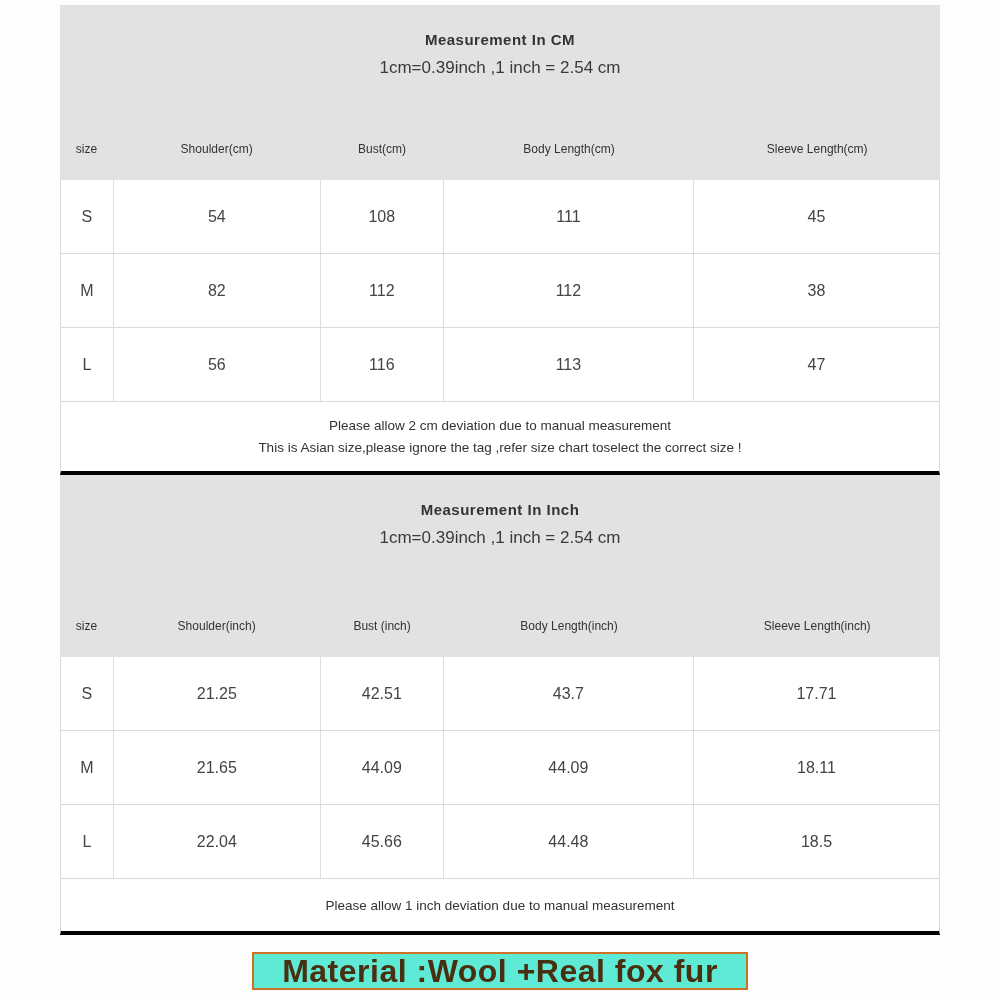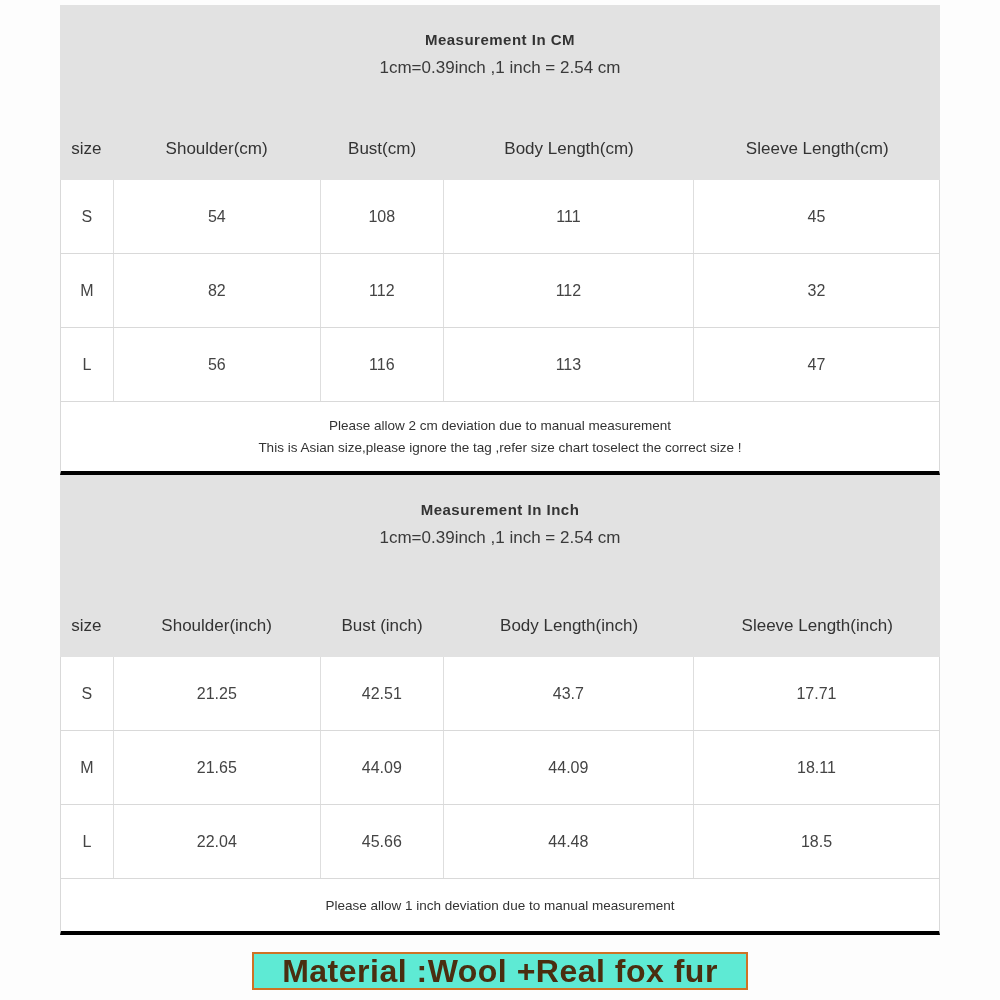--- a/index.html
+++ b/index.html
@@ -46,21 +46,21 @@
     grid-template-columns: 6% 23.6% 14% 28.5% 27.9%;
   }
 
   .head-row {
     margin-top: auto;
     height: 62px;
     align-items: center;
   }
   .hcell {
     text-align: center;
-    font-size: 17px;
+    font-size: 12px;
     color: #333333;
   }
 
   
   .tbody {
     border-left: 1px solid #d9d9d9;
     border-right: 1px solid #d9d9d9;
     background: #ffffff;
   }
   .trow {
@@ -140,21 +140,21 @@
         <div class="tcell">54</div>
         <div class="tcell">108</div>
         <div class="tcell">111</div>
         <div class="tcell">45</div>
       </div>
       <div class="grid-row trow">
         <div class="tcell">M</div>
         <div class="tcell">82</div>
         <div class="tcell">112</div>
         <div class="tcell">112</div>
-        <div class="tcell">32</div>
+        <div class="tcell">38</div>
       </div>
       <div class="grid-row trow">
         <div class="tcell">L</div>
         <div class="tcell">56</div>
         <div class="tcell">116</div>
         <div class="tcell">113</div>
         <div class="tcell">47</div>
       </div>
     </div>
 

